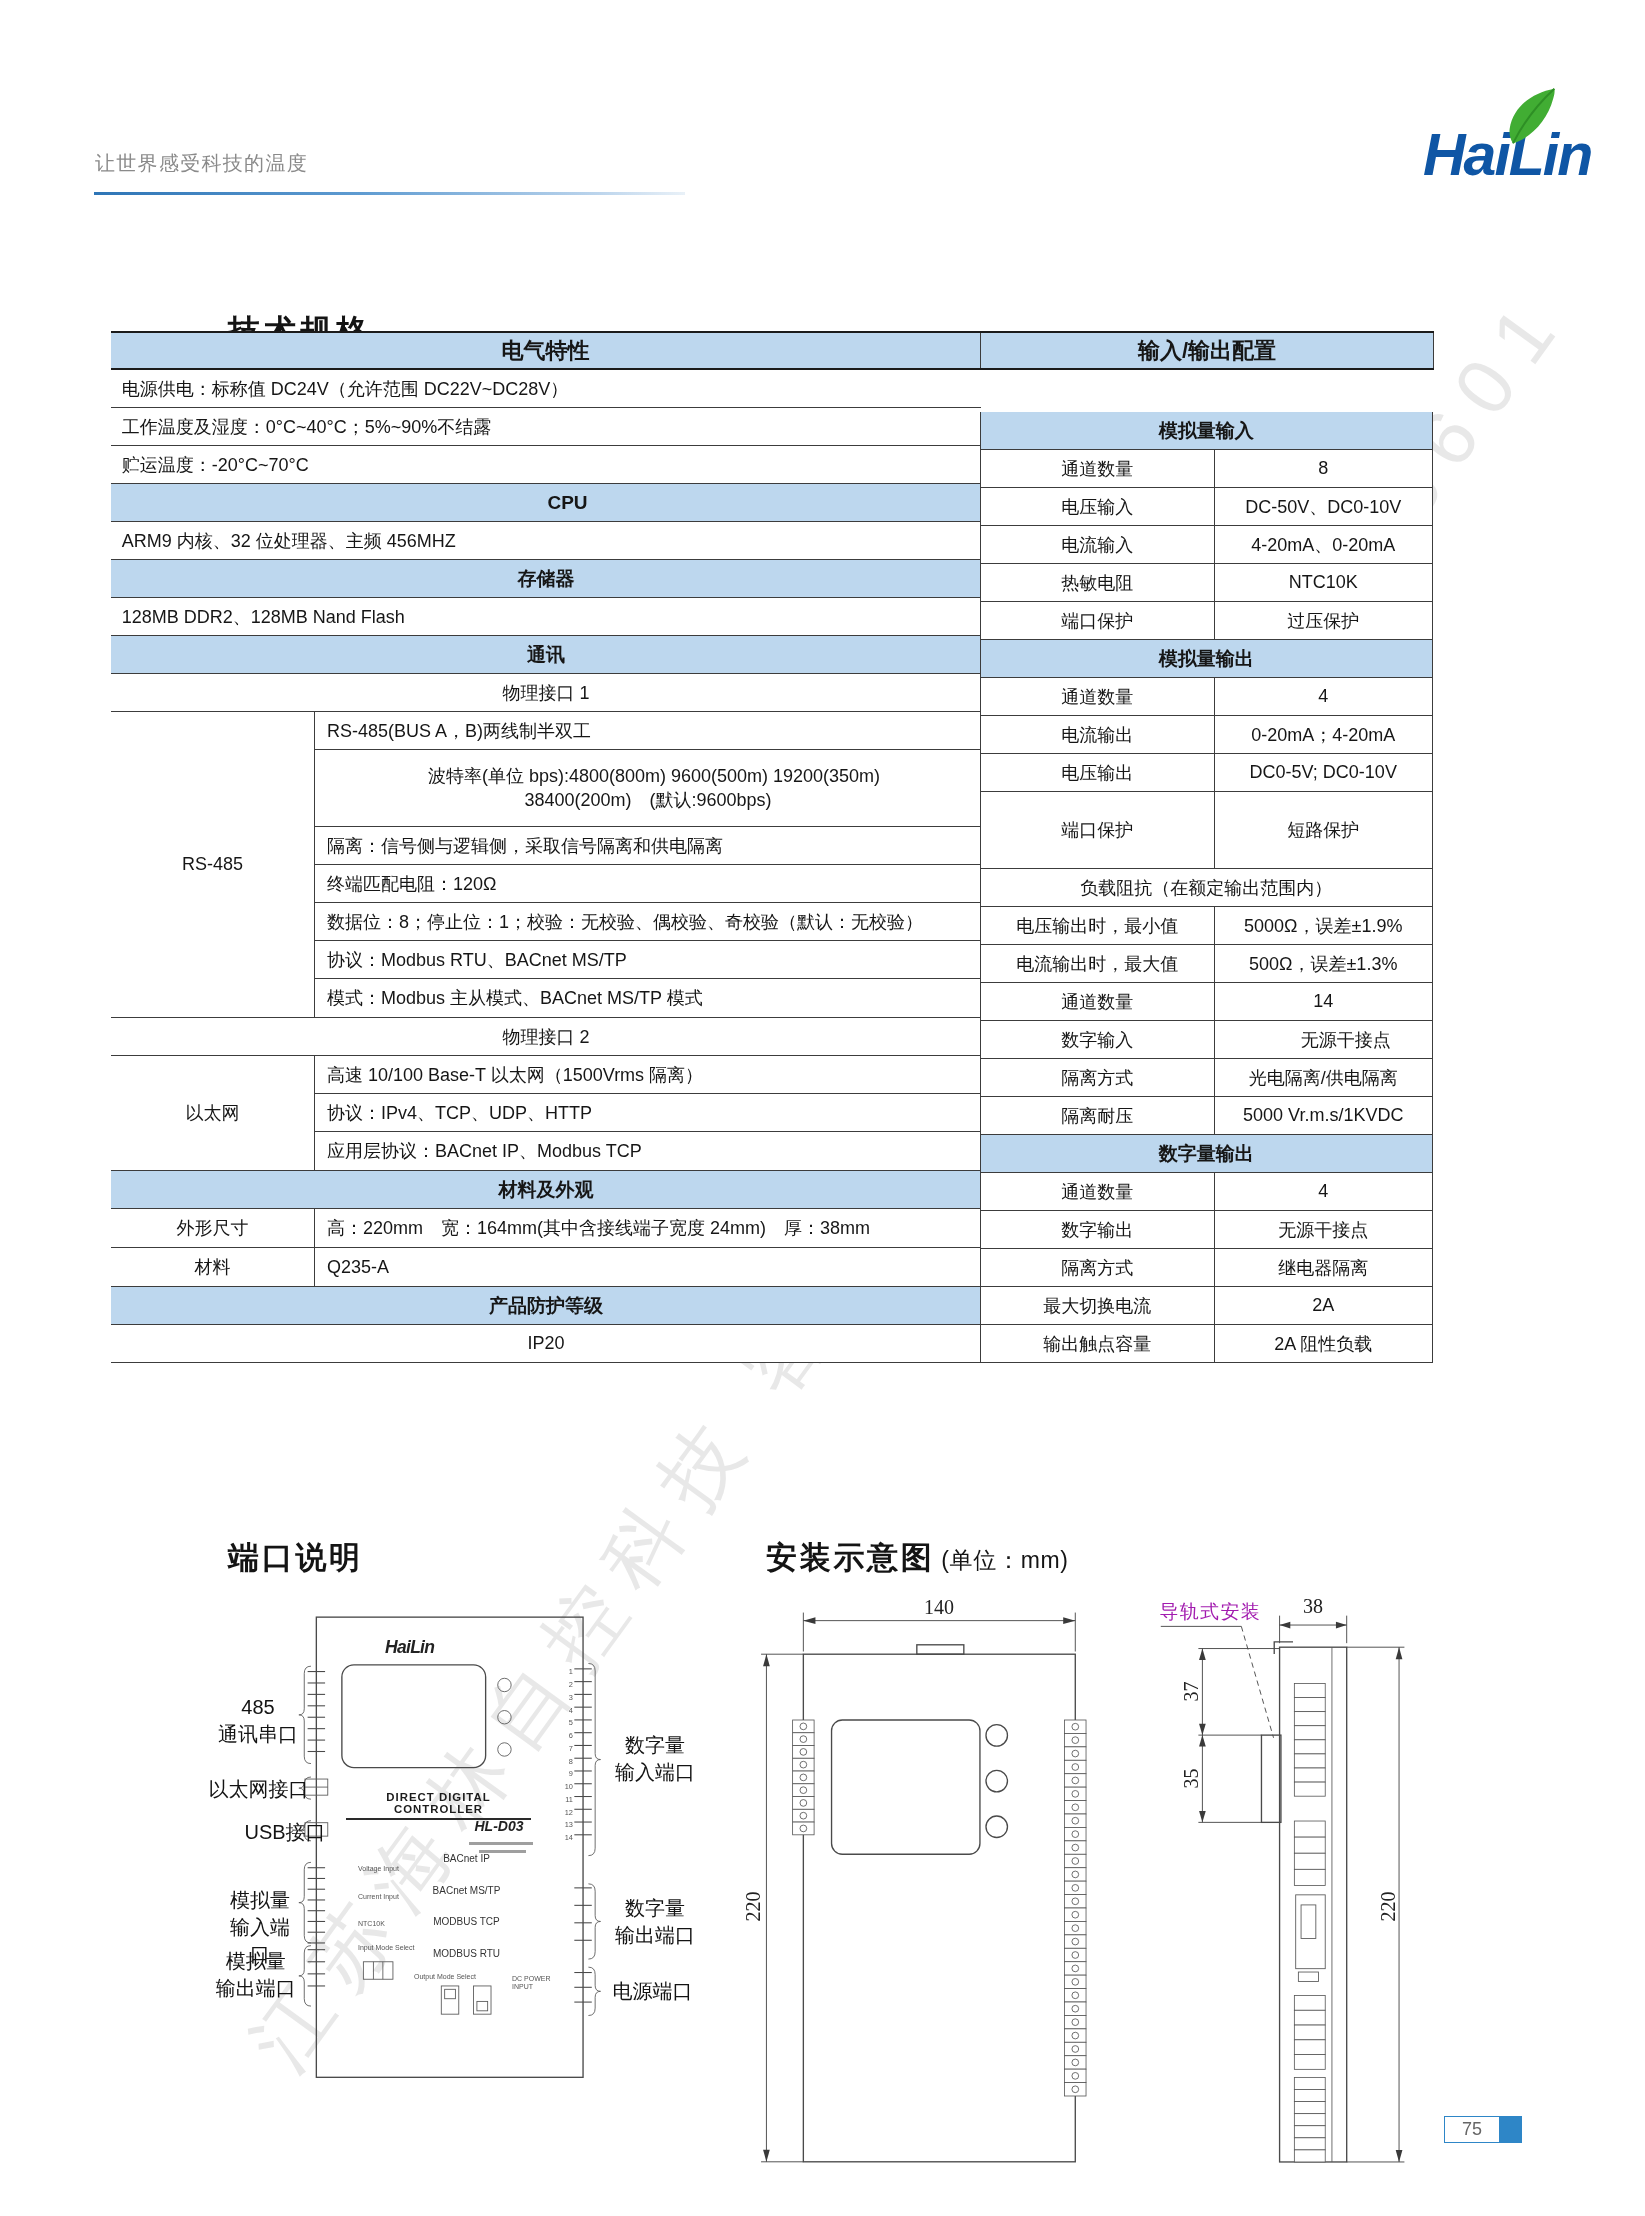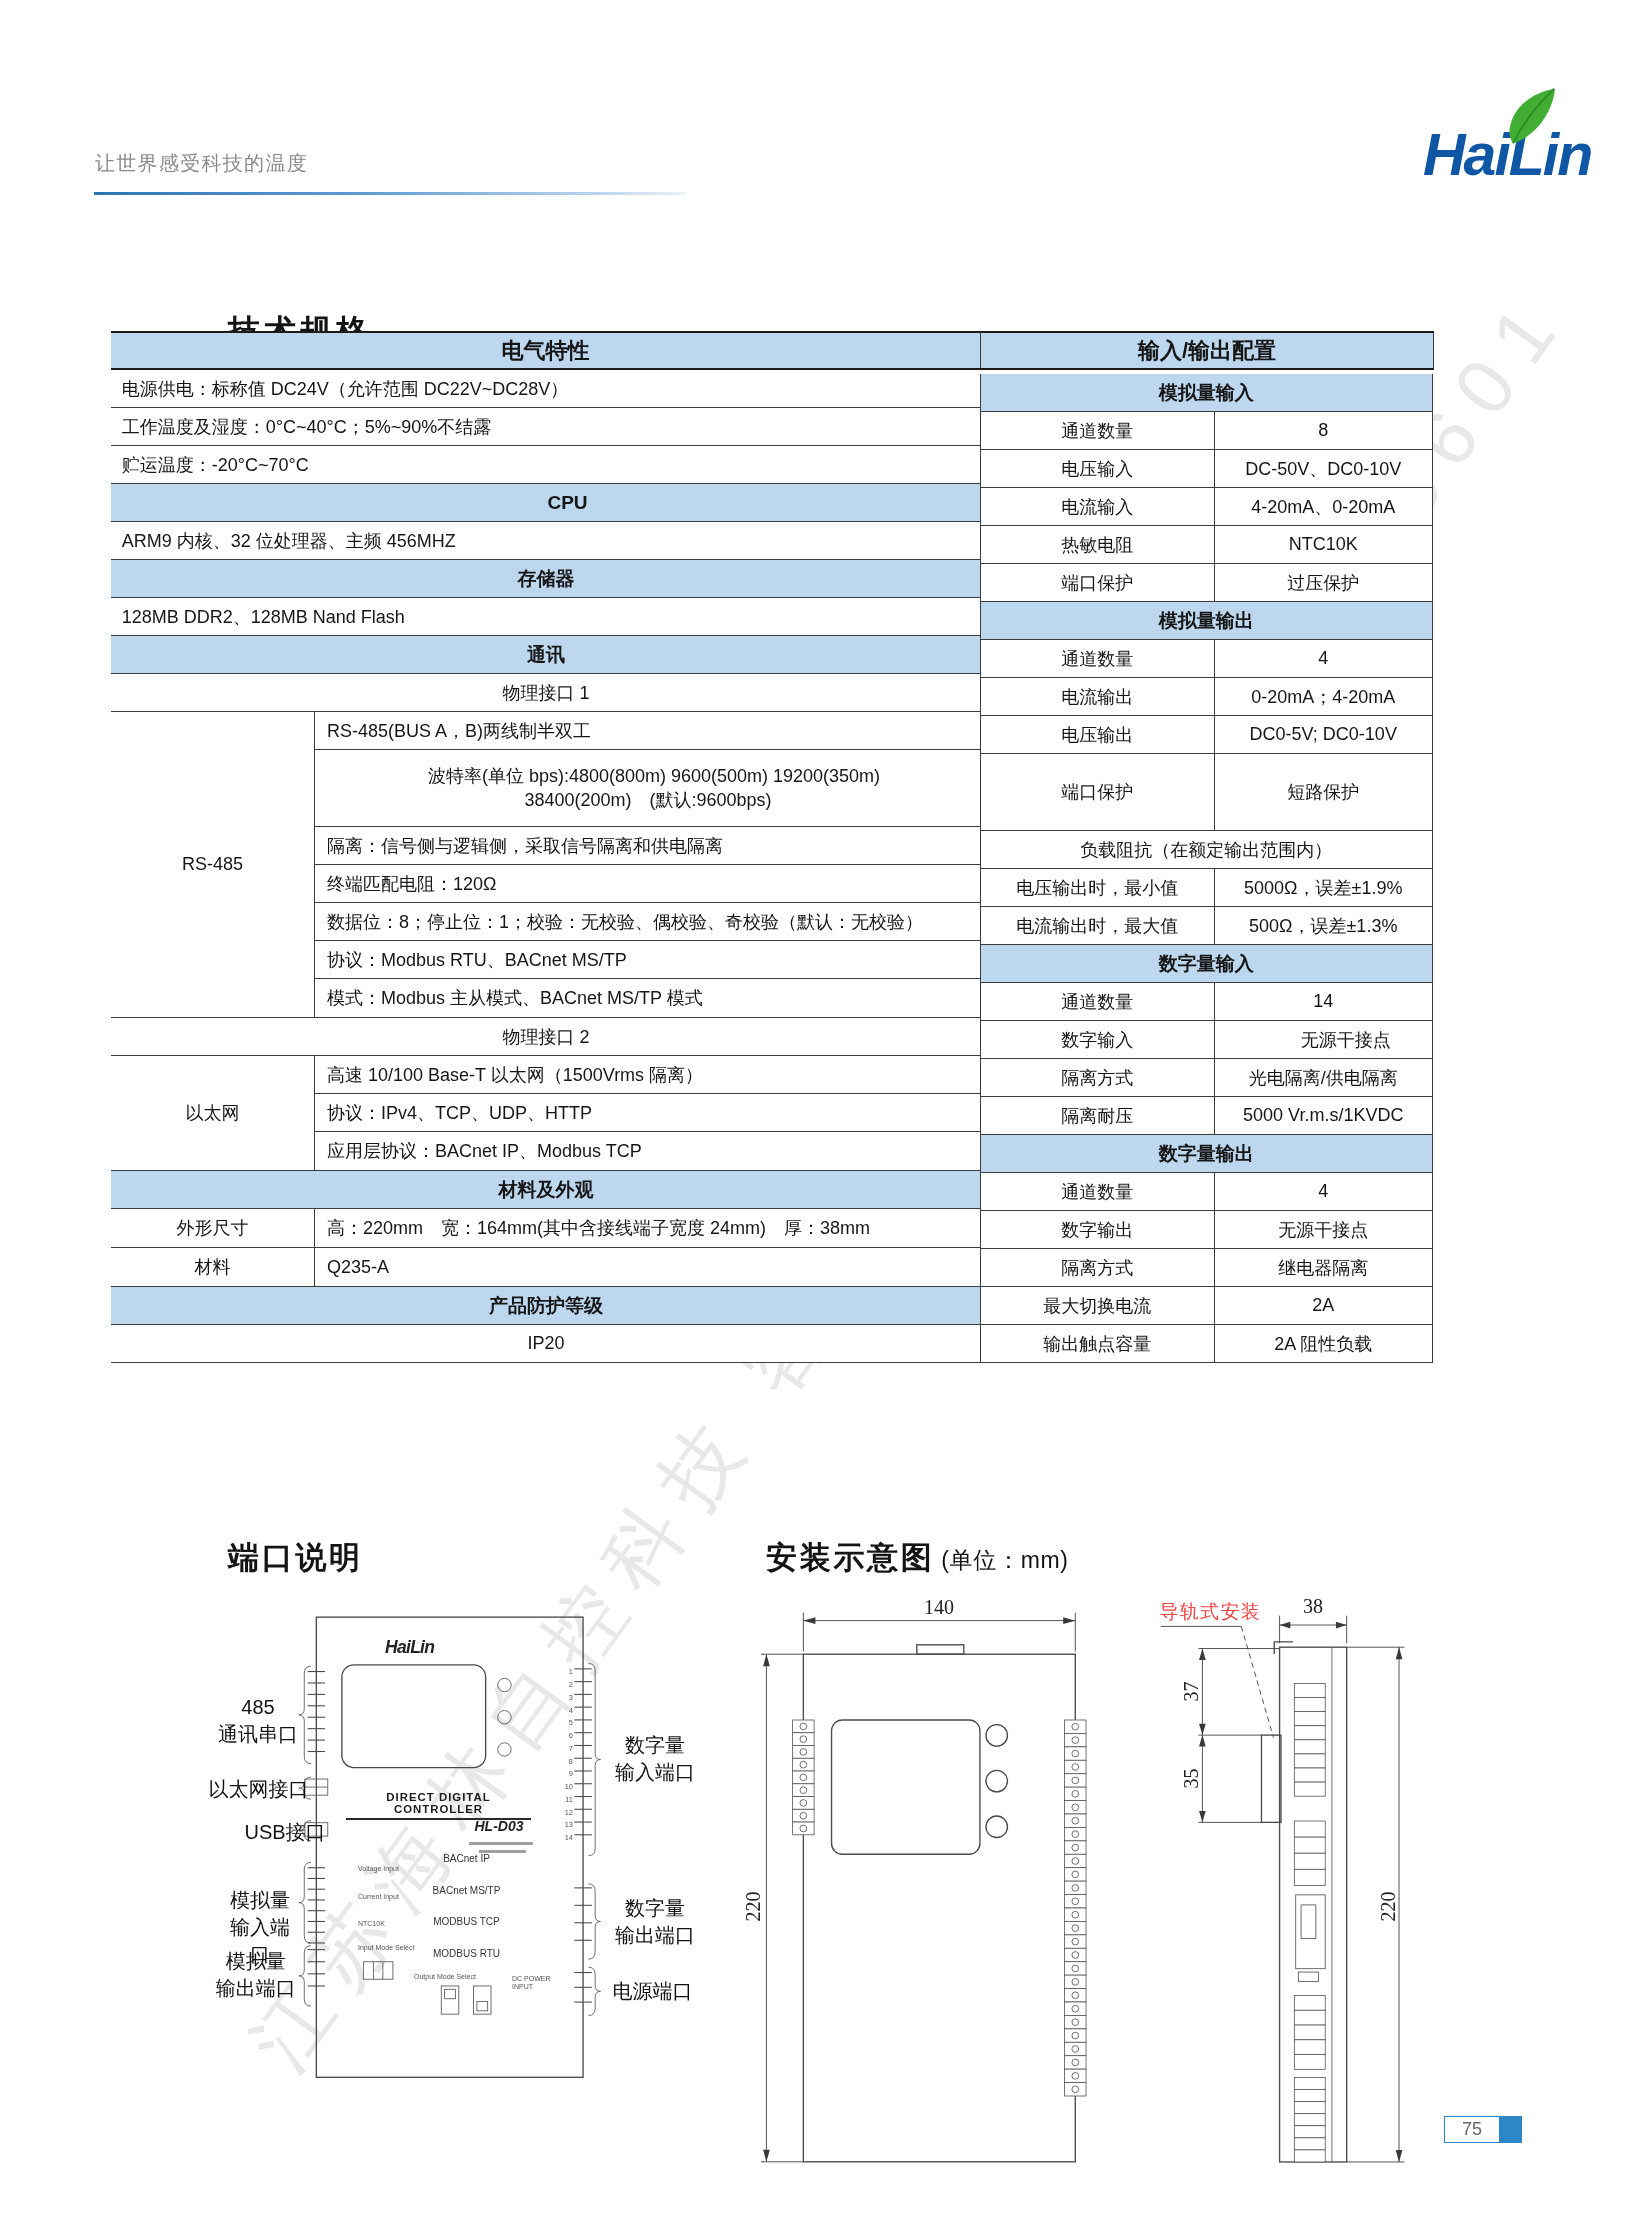--- a/index.html
+++ b/index.html
@@ -65,21 +65,21 @@
   .pl{position:absolute;font-size:20px;line-height:27px;color:#131313;text-align:center;white-space:pre-line;}
   .pd-brand{position:absolute;left:183px;top:38px;width:67px;font-style:italic;font-weight:bold;font-size:17.5px;color:#222;letter-spacing:-0.7px;}
   .pd-name{position:absolute;left:144px;top:192px;width:185px;text-align:center;font-weight:bold;font-size:11.4px;
            letter-spacing:1px;color:#1c1c1c;border-bottom:2px solid #2a2a2a;padding-bottom:2.7px;}
   .pd-model{position:absolute;left:262px;top:219px;width:70px;text-align:center;font-style:italic;font-weight:bold;font-size:14px;color:#222;}
   .pd-bar{position:absolute;background:#9f9f9f;height:3.4px;}
   .pd-proto{position:absolute;left:212px;width:105px;text-align:center;font-size:10px;color:#333;}
   .pd-tiny{position:absolute;font-size:7px;color:#555;line-height:8px;}
   .dimtxt{position:absolute;font-family:"Liberation Serif",serif;font-size:20px;color:#222;text-align:center;}
   .rot{transform:rotate(-90deg);transform-origin:center center;}
-  .railtxt{position:absolute;font-size:19px;color:#ef4444;letter-spacing:1.3px;}
+  .railtxt{position:absolute;font-size:19px;color:#a21caf;letter-spacing:1.3px;}
   
   .pagenum{position:absolute;left:1444px;top:2116px;display:flex;height:27px;z-index:2;}
   .pn-box{width:56px;border:1.3px solid #2E86C7;background:#fff;color:#666;font-size:18px;
           display:flex;align-items:center;justify-content:center;box-sizing:border-box;}
   .pn-sq{width:21.5px;background:#2E86C7;}
 </style>
 </head>
 <body>
 
 <div class="page">
@@ -193,21 +193,20 @@
           </div>
           <div class="rrow cc" style="height: 38px; align-items: center; justify-content: center;">负载阻抗（在额定输出范围内）</div>
           <div class="rrow" style="height: 38px;">
             <div class="plabel">电压输出时，最小值</div>
             <div class="pvalue">5000Ω，误差±1.9%</div>
           </div>
           <div class="rrow" style="height: 38px;">
             <div class="plabel">电流输出时，最大值</div>
             <div class="pvalue">500Ω，误差±1.3%</div>
           </div>
-          <div class="rrow cs" style="height: 38px;">数字量输入</div>
           <div class="rrow" style="height: 38px;">
             <div class="plabel">通道数量</div>
             <div class="pvalue">14</div>
           </div>
           <div class="rrow" style="height: 38px; gap: 45px;">
             <div class="plabel">数字输入</div>
             <div class="pvalue">无源干接点</div>
           </div>
           <div class="rrow" style="height: 38px;">
             <div class="plabel">隔离方式</div>

